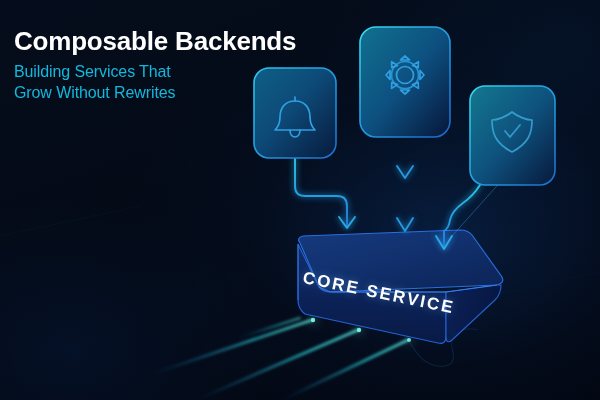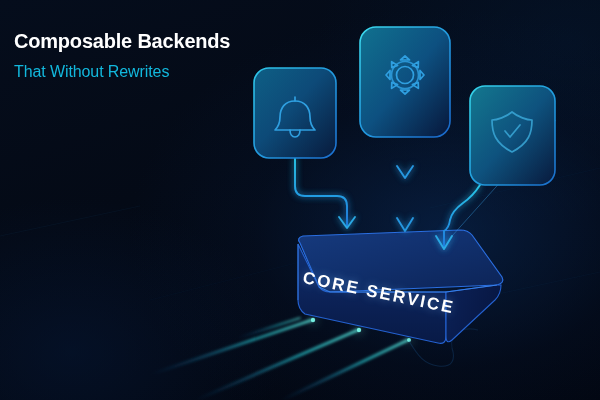--- a/index.html
+++ b/index.html
@@ -19,21 +19,21 @@
     overflow:hidden;
   }
 
   
   #headline {
     position:absolute; left:14px; top:28px; width:250px;
     z-index:40; pointer-events:none;
   }
   #headline .t-line {
     color:#ffffff;
-    font-size:20px; font-weight:bold;
+    font-size:26px; font-weight:bold;
     line-height:26px; letter-spacing:-0.2px;
     white-space:nowrap;
   }
   #headline .s-line {
     color:#12b8dd;
     font-size:16px; font-weight:normal;
     line-height:21px; letter-spacing:-0.1px;
     white-space:nowrap;
   }
   #headline .sub-wrap { margin-top:7px; }
@@ -58,21 +58,22 @@
   }
 </style>
 </head>
 <body>
 
 <div id="stage">
 
   <div id="headline">
     <div class="t-line">Composable Backends</div>
     <div class="sub-wrap">
-      <div class="s-line">That Without Rewrites</div>
+      <div class="s-line">Building Services That</div>
+      <div class="s-line">Grow Without Rewrites</div>
     </div>
   </div>
 
   <svg id="scene" viewBox="0 0 600 400">
     <defs>
 
       <linearGradient id="gCard1" x1="0" y1="0" x2="1" y2="1">
         <stop offset="0" stop-color="#0e5f85"></stop>
         <stop offset="0.45" stop-color="#0d4a78"></stop>
         <stop offset="1" stop-color="#081a3c"></stop>

